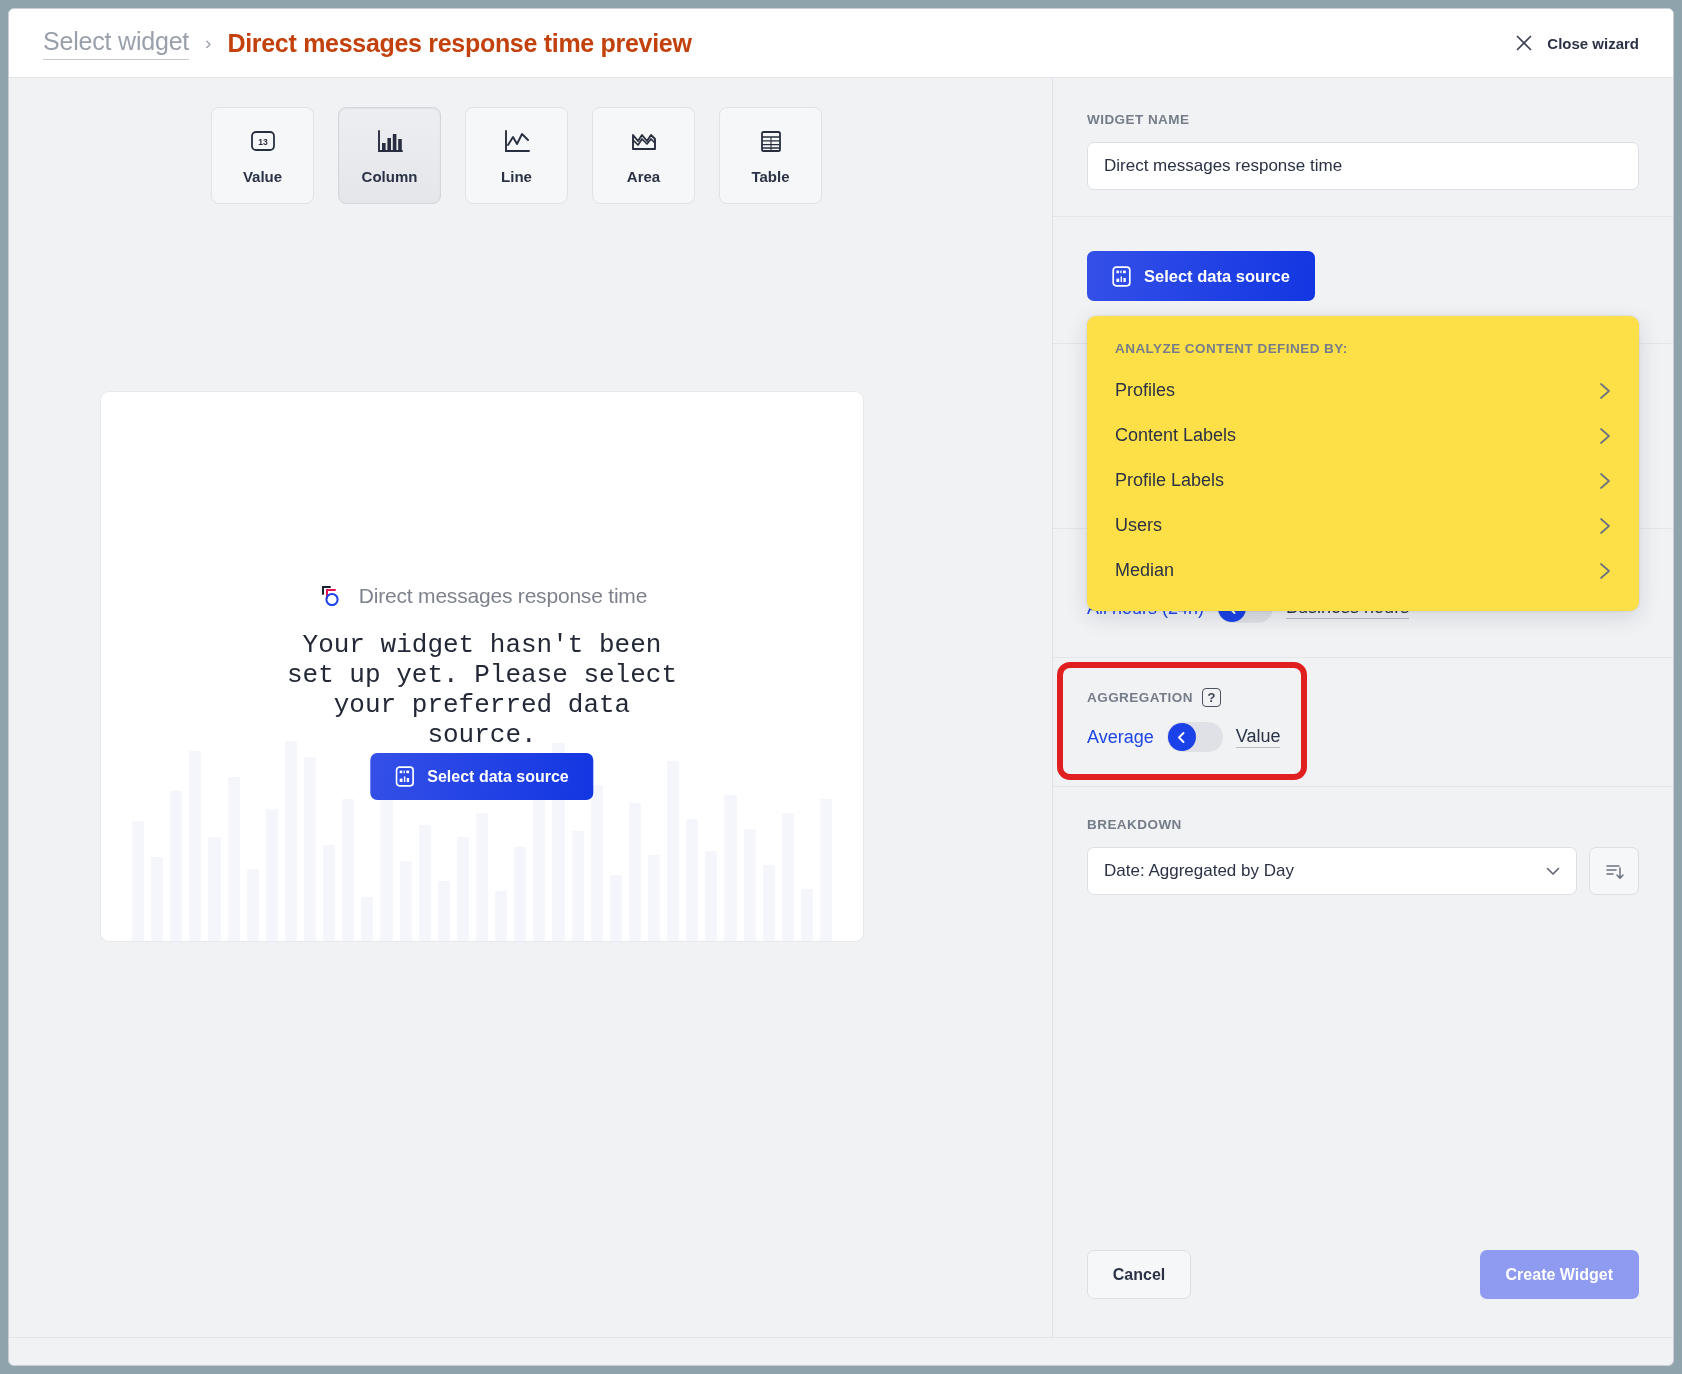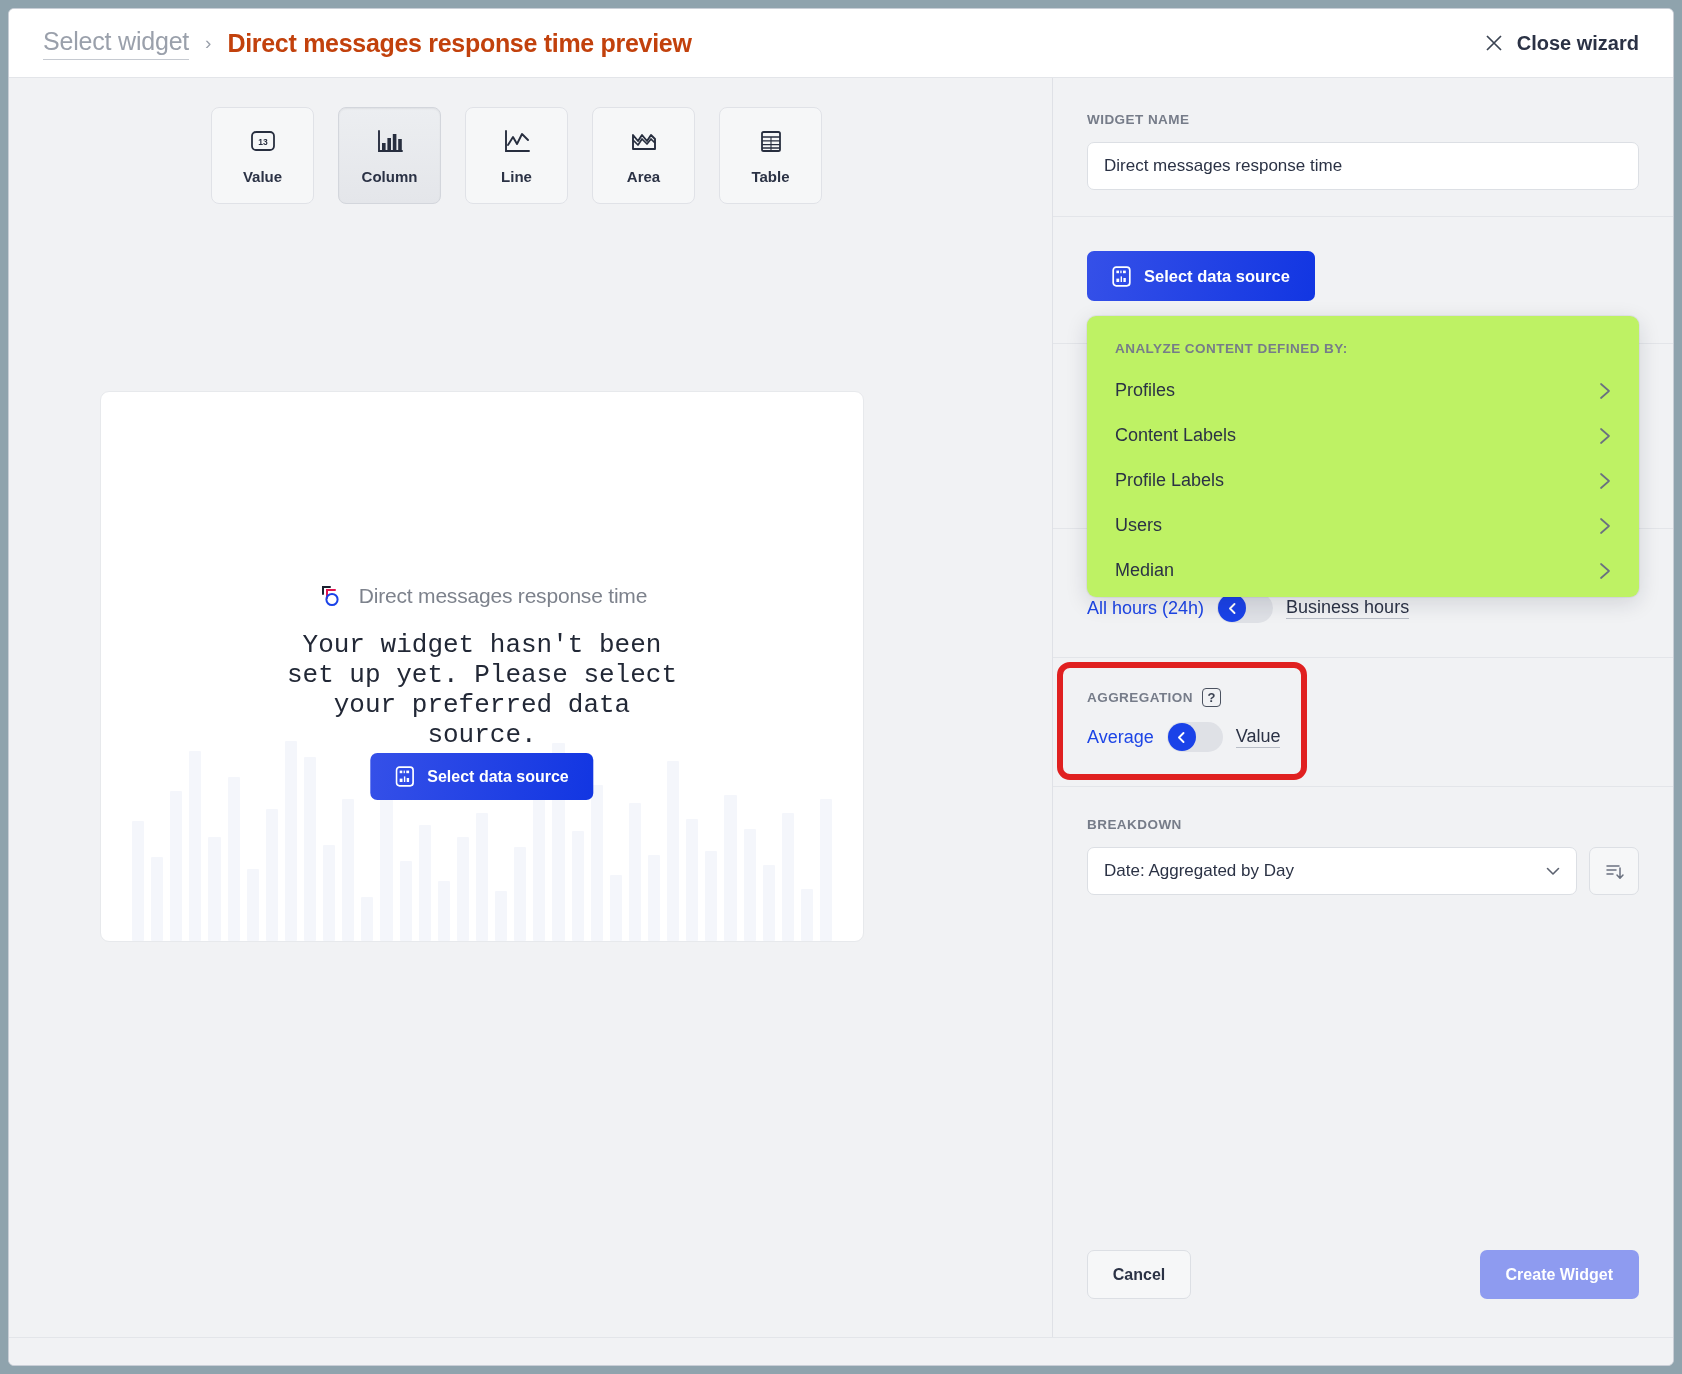--- a/index.html
+++ b/index.html
@@ -60,21 +60,21 @@
     gap: 13px;
     cursor: pointer;
   }
   .close-wizard .x {
     font-size: 22px;
     color: #3c4453;
     line-height: 1;
     font-weight: 300;
   }
   .close-wizard .lbl {
-    font-size: 20px;
+    font-size: 15px;
     font-weight: bold;
     color: #2b3245;
   }
 
   
   .body {
     flex: 1;
     display: flex;
     min-height: 0;
   }
@@ -237,24 +237,24 @@
     font-weight: bold;
     display: inline-flex; align-items: center; gap: 13px;
     cursor: pointer;
   }
 
   
   .dropdown {
     position: absolute;
     left: 34px; right: 34px;
     top: 99px;
-    background: #bef264;
+    background: #fde047;
     border-radius: 9px;
     box-shadow: 0 6px 22px rgba(22,30,50,.14), 0 0 0 1px rgba(22,30,50,.05);
-    padding: 25px 0 4px 0;
+    padding: 25px 0 18px 0;
     z-index: 10;
   }
   .dd-head {
     font-size: 13.5px;
     font-weight: bold;
     color: #767c89;
     letter-spacing: 0.45px;
     padding: 0 28px 12px 28px;
   }
   .dd-item {

